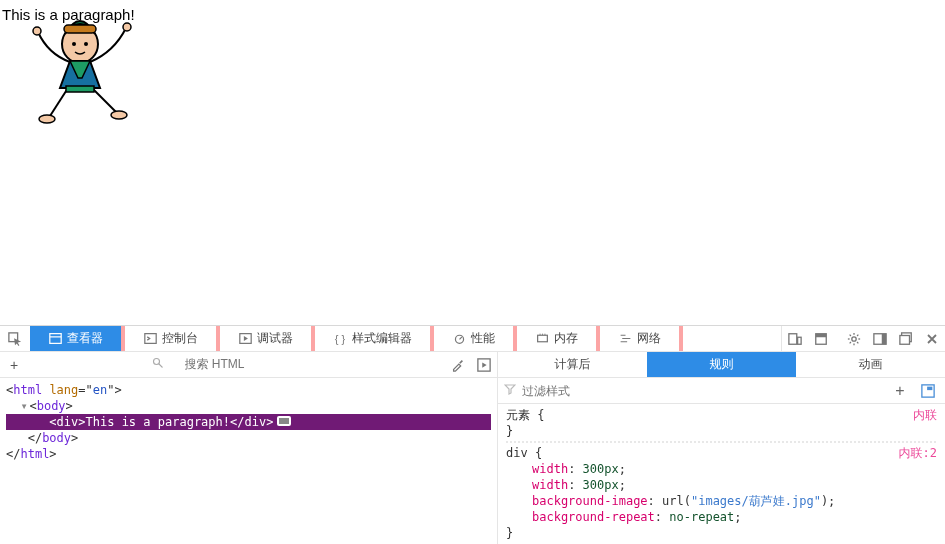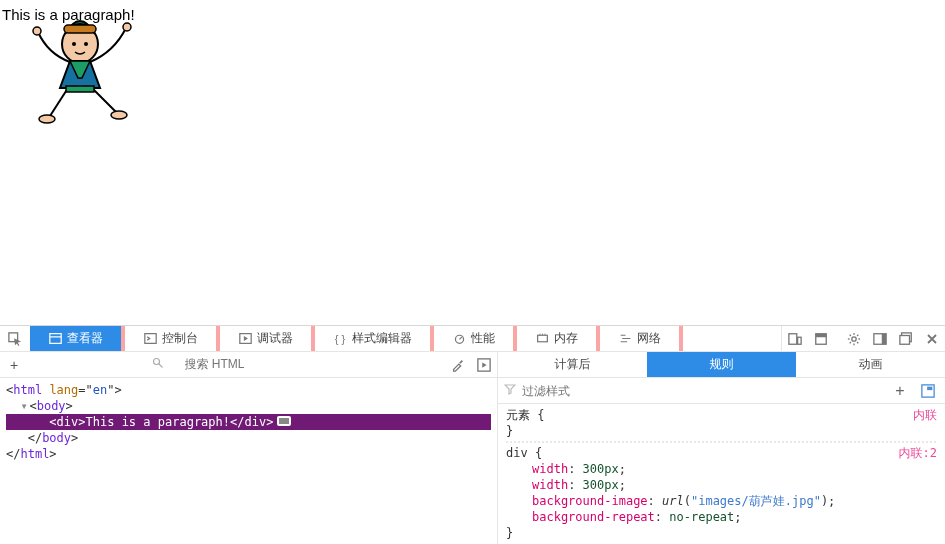--- a/index.html
+++ b/index.html
@@ -61,21 +61,21 @@
 
 
 .rules { flex: 1; padding: 3px 8px; font-family: Consolas, Menlo, monospace; font-size: 12px; line-height: 16px; overflow: auto; }
 .rule-row { position: relative; }
 .rule-selector { color: #333; }
 .brace { color: #333; }
 .inline-link { color: #ec4899; float: right; cursor: pointer; }
 .decl { padding-left: 26px; }
 .prop { color: #d7006c; margin-top: 25px; }
 .val { color: #14532d; }
-.valfn { color: #333; font-style: italic; }
+.valfn { color: #333; }
 .valstr { color: #3b79cc; }
 .hr { height: 2px; background: repeating-linear-gradient(90deg,#e8e8e8 0 2px,transparent 2px 4px); margin: 2px 0; }
 </style>
 </head>
 <body>
 
 <div class="preview">
   <div class="preview-text">This is a paragraph!</div>
   <svg class="cartoon" width="120" height="118" viewBox="0 0 120 118">
     <ellipse cx="60" cy="36" rx="18" ry="19" fill="#f4c9a6" stroke="#000" stroke-width="2"></ellipse>

